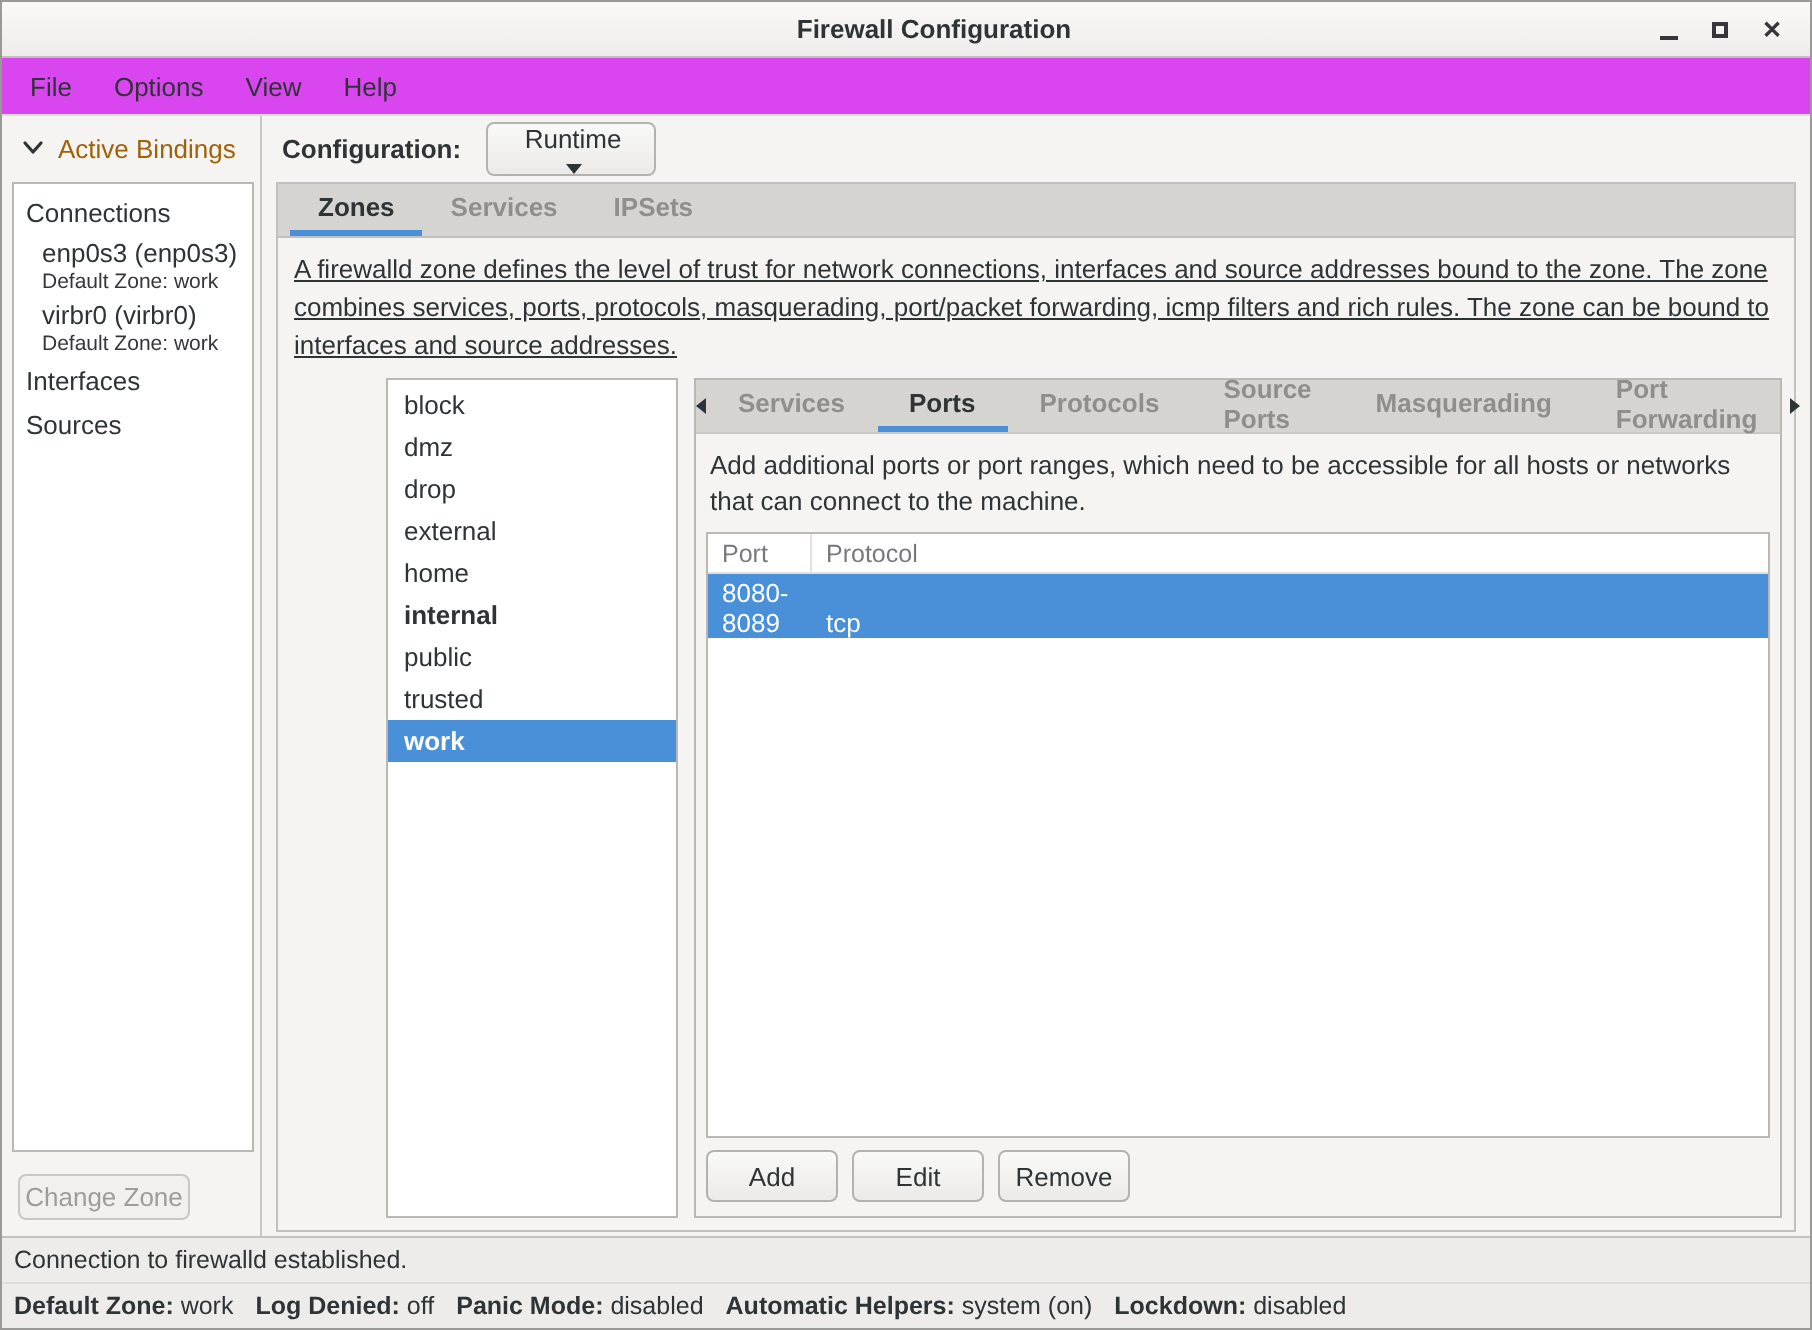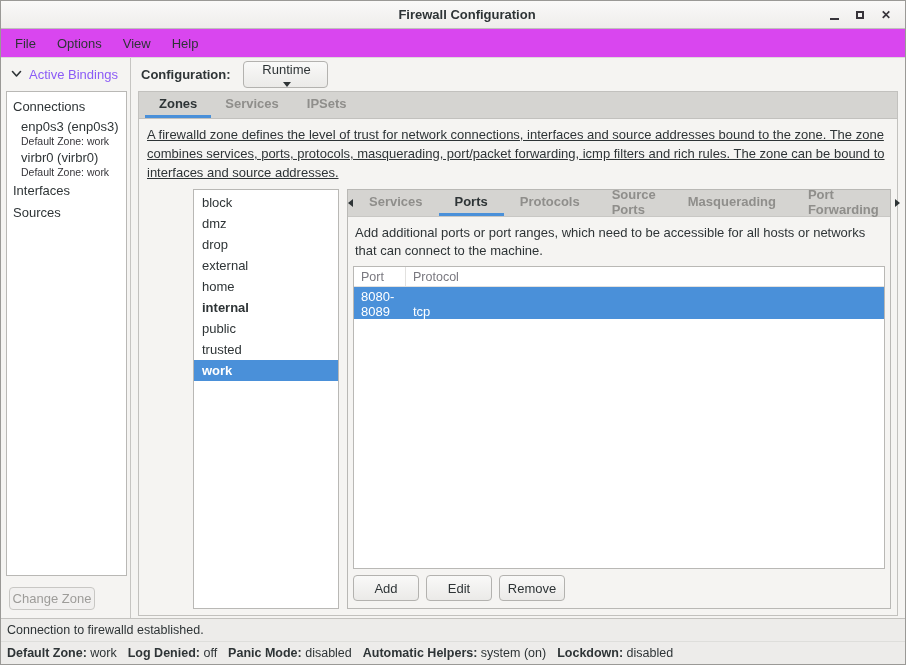--- a/index.html
+++ b/index.html
@@ -37,21 +37,21 @@
   .menu-item { font-size: 13px; padding: 0 9px; display:flex; align-items:center; margin-right: 3px; }
 
   
   .content { flex: 1 1 auto; display: flex; min-height: 0; }
 
   
   .sidebar {
     width: 130px; flex: 0 0 130px; border-right: 1px solid #c6c5c2;
     display: flex; flex-direction: column; background:#f5f4f2;
   }
-  .sb-header { height: 32px; flex: 0 0 32px; display:flex; align-items:center; padding-left: 10px; font-size: 13px; color:#8b5cf6; }
+  .sb-header { height: 32px; flex: 0 0 32px; display:flex; align-items:center; padding-left: 10px; font-size: 13px; color:#a16207; }
   .sb-header svg { margin-right: 7px; }
   .sb-list {
     flex: 1 1 auto; margin: 1px 3px 5px 5px; background: #ffffff;
     border: 1px solid #b9b8b5; overflow: hidden; padding-top: 4px;
   }
   .tree-root { font-size: 13px; padding: 3px 0 4px 6px; }
   .tree-child { padding: 1px 0 2px 14px; }
   .tree-child .tc-label { font-size: 13px; }
   .tree-child .tc-sub { font-size: 10.5px; color:#36353a; margin-top: 1px; }
   .change-zone {

